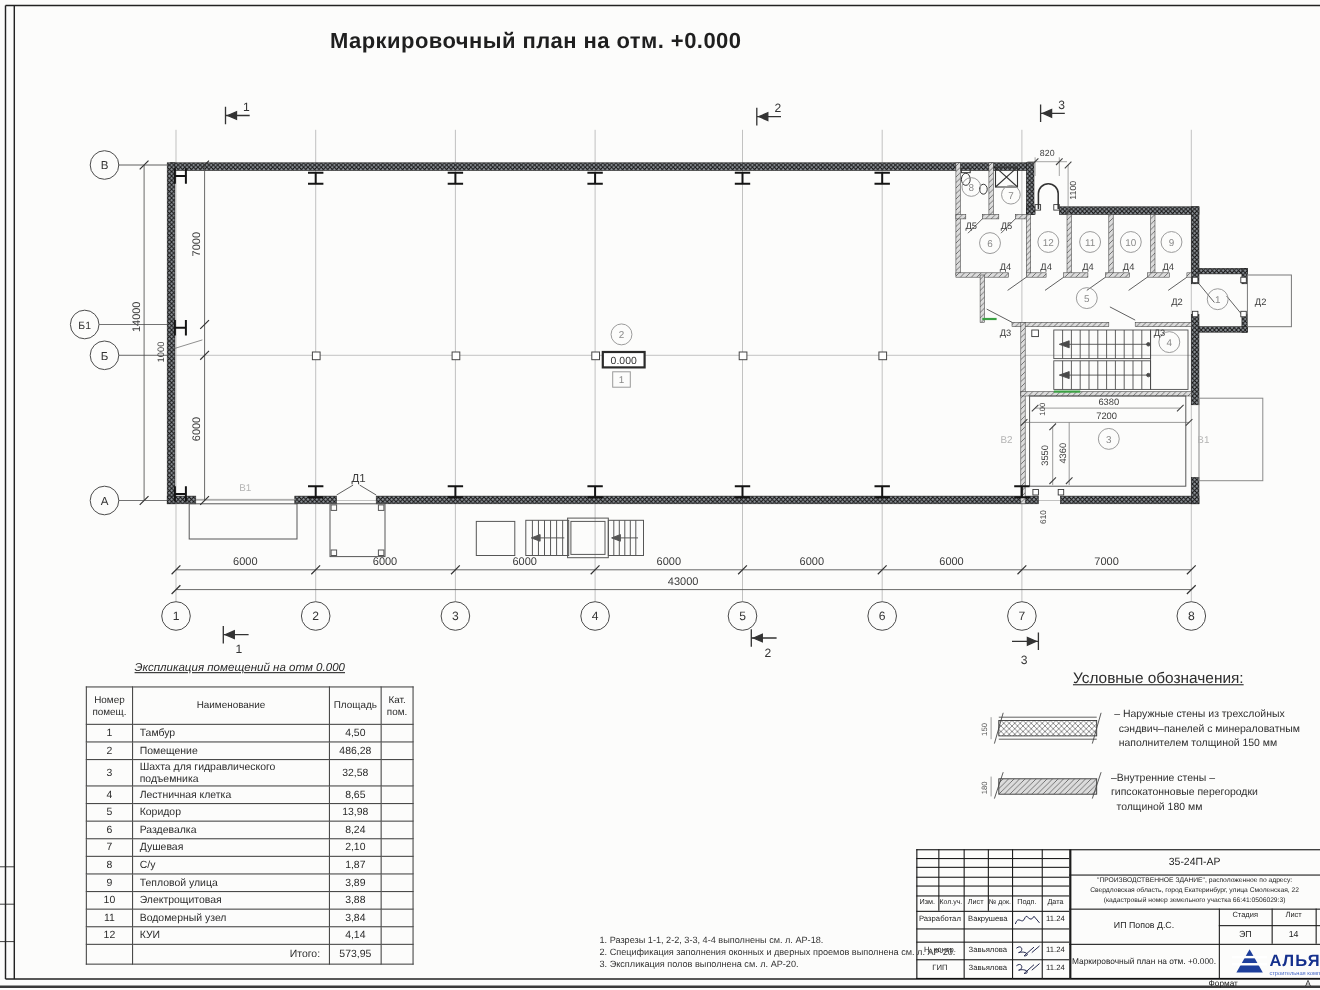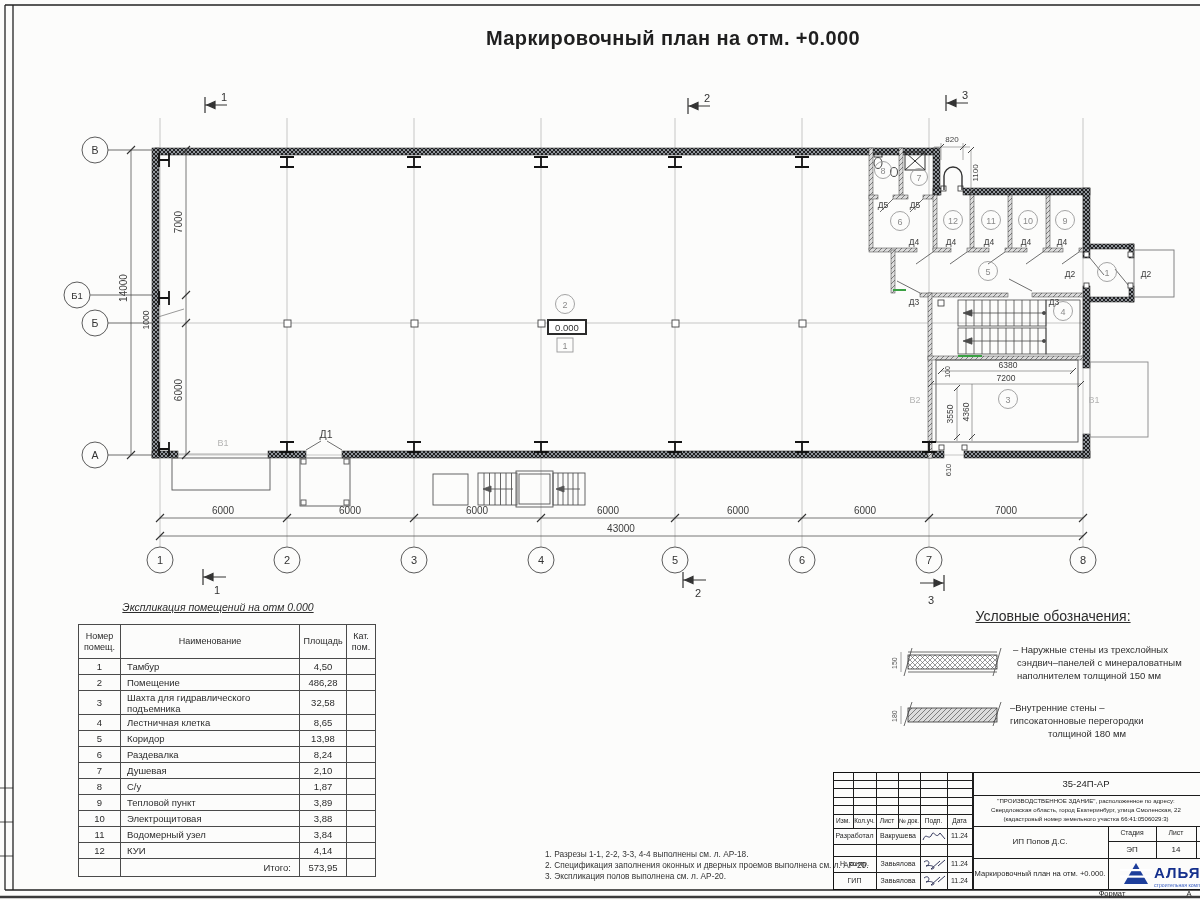--- a/index.html
+++ b/index.html
@@ -2,21 +2,21 @@
 <html><head>
 <meta charset="utf-8">
 <style>
   html,body{margin:0;padding:0;}
   body{width:1200px;height:900px;overflow:hidden;background:#fbfbfa;
        font-family:"Liberation Sans","DejaVu Sans",sans-serif;color:#333;}
   #sheet{position:absolute;left:0;top:0;width:1200px;height:900px;background:#fcfcfb;overflow:hidden;}
   #plan-svg{position:absolute;left:0;top:0;z-index:1;}
   .abs{position:absolute;z-index:2;}
   
-  #main-title{left:300px;top:27px;width:560px;text-align:right;font-size:20px;font-weight:600;
+  #main-title{left:300px;top:27px;width:560px;text-align:left;font-size:20px;font-weight:600;
               letter-spacing:.4px;color:#1f1f1f;}
   
   #expl-title{left:90px;top:601px;width:256px;text-align:center;font-size:10.5px;color:#2c2c2c;
               text-decoration:underline;font-style:italic;}
   #expl-table{left:78px;top:624px;border-collapse:collapse;table-layout:fixed;width:277px;
               font-size:9.5px;color:#2c2c2c;}
   #expl-table td,#expl-table th{border:0.8px solid #4a4a4a;padding:0 2px;text-align:center;
               font-weight:normal;overflow:hidden;}
   #expl-table{border:1.5px solid #111;}
   #expl-table .hd{font-size:9px;height:33px;line-height:1.15;}
@@ -479,21 +479,21 @@
           <td></td>
         </tr>
   <tr>
           <td>8</td>
           <td class="name">С/у</td>
           <td>1,87</td>
           <td></td>
         </tr>
   <tr>
           <td>9</td>
-          <td class="name">Тепловой пункт</td>
+          <td class="name">Тепловой улица</td>
           <td>3,89</td>
           <td></td>
         </tr>
   <tr>
           <td>10</td>
           <td class="name">Электрощитовая</td>
           <td>3,88</td>
           <td></td>
         </tr>
   <tr>
@@ -516,21 +516,21 @@
   </tr>
 </tbody>
     </table>
 
 <div id="legend-title" class="abs">Условные обозначения:</div>
 <div class="abs legend-text" style="left:1013px;top:643px">– Наружные стены из трехслойных</div>
 <div class="abs legend-text" style="left:1017px;top:656px">сэндвич–панелей с минераловатным</div>
 <div class="abs legend-text" style="left:1017px;top:669px">наполнителем толщиной 150 мм</div>
 <div class="abs legend-text" style="left:1010px;top:701px">–Внутренние стены –</div>
 <div class="abs legend-text" style="left:1010px;top:714px">гипсокатонновые перегородки</div>
-<div class="abs legend-text" style="left:1048px;top:727px">толщиной 180 мм</div>
+<div class="abs legend-text" style="left:1015px;top:727px">толщиной 180 мм</div>
 
 <div class="abs note-line" style="top:849px">1. Разрезы 1-1, 2-2, 3-3, 4-4 выполнены см. л. АР-18.</div>
 <div class="abs note-line" style="top:860px">2. Спецификация заполнения оконных и дверных проемов выполнена см. л. АР-20.</div>
 <div class="abs note-line" style="top:871px">3. Экспликация полов выполнена см. л. АР-20.</div>
 
 <div id="stamp" class="abs">
   <div id="stamp-frame"></div>
 
   <div class="ln" style="left:20px;top:0;width:1px;height:56px"></div>
   <div class="ln" style="left:65px;top:0;width:1px;height:56px"></div>

